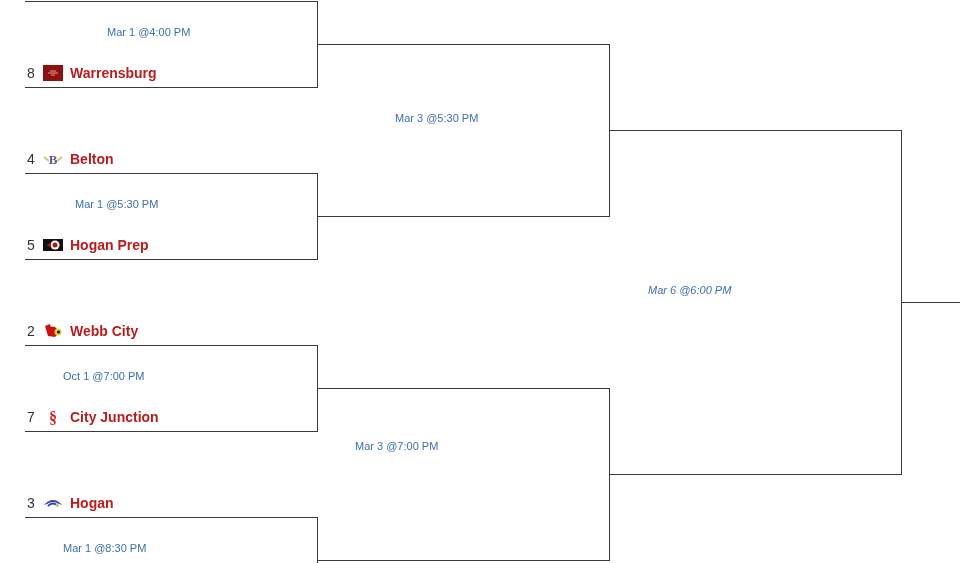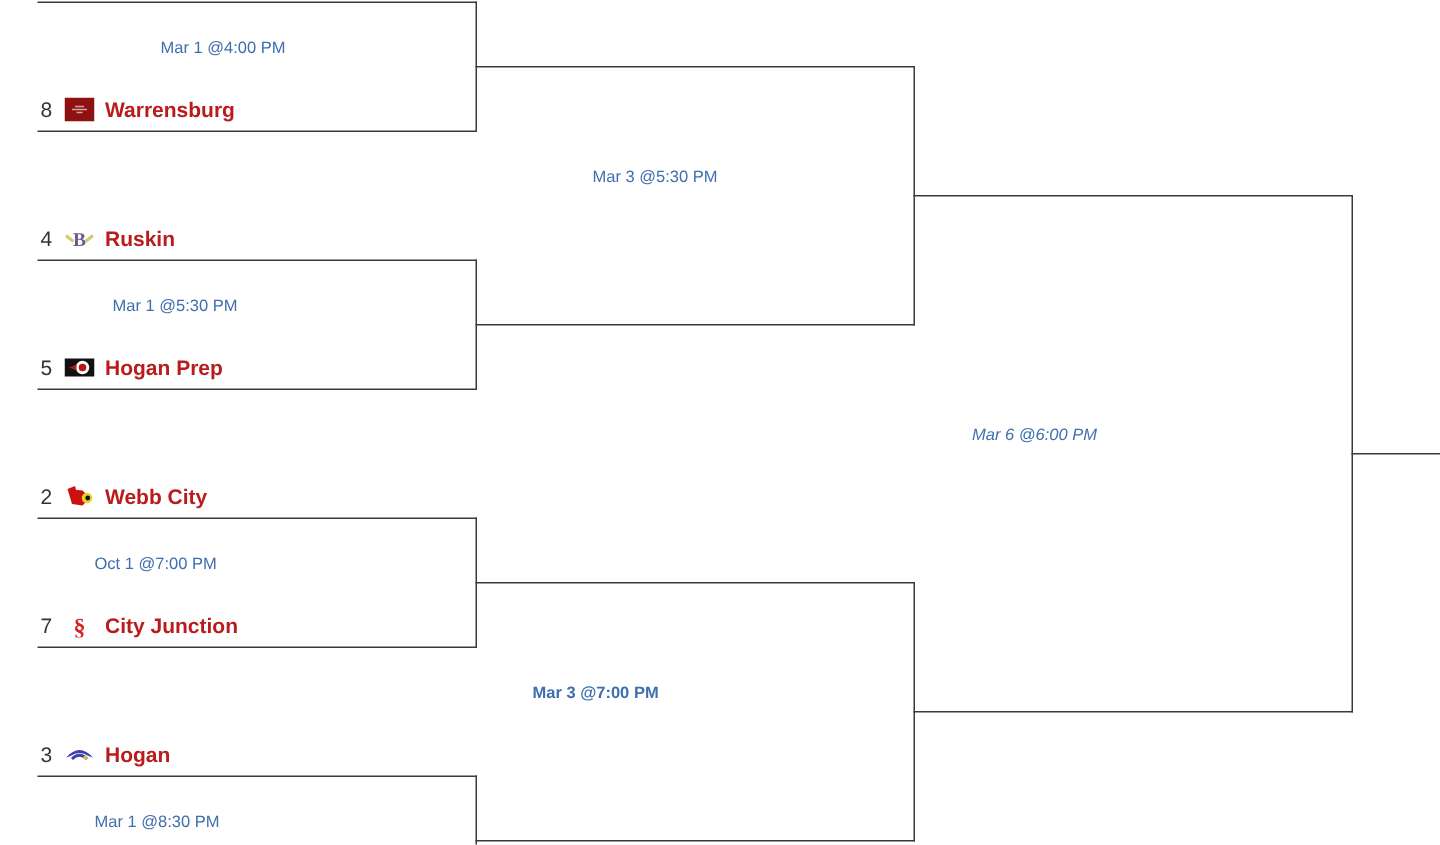--- a/index.html
+++ b/index.html
@@ -43,21 +43,21 @@
 <div class="line hline" style="left:609px;top:130px;width:293px;"></div>
 <div class="line hline" style="left:609px;top:474px;width:293px;"></div>
 <div class="line vline" style="left:901px;top:130px;height:345px;"></div>
 <div class="line hline" style="left:901px;top:302px;width:59px;"></div>
 
 <div class="gtime" style="left:63px;top:26px;padding-left:44px;">Mar 1 @4:00 PM</div>
 <div class="gtime" style="left:63px;top:198px;padding-left:12px;">Mar 1 @5:30 PM</div>
 <div class="gtime" style="left:63px;top:370px;">Oct 1 @7:00 PM</div>
 <div class="gtime" style="left:63px;top:542px;">Mar 1 @8:30 PM</div>
 <div class="gtime" style="left:355px;top:112px;margin-left:40px;">Mar 3 @5:30 PM</div>
-<div class="gtime" style="left:355px;top:456px;font-weight:bold;">Mar 3 @7:00 PM</div>
+<div class="gtime" style="left:355px;top:440px;">Mar 3 @7:00 PM</div>
 <div class="gtime" style="left:648px;top:284px;font-style:italic;">Mar 6 @6:00 PM</div>
 
 <div class="team" style="top:62px;">
   <span class="seed">8</span>
   <span class="logo">
     <svg width="20" height="16" viewBox="0 0 20 16">
         <rect x="0" y="0" width="20" height="16" fill="#8e1111"></rect>
         <path d="M5 8 h10 M7 6 h6 M8 10 h4" stroke="#d9a0a0" stroke-width="1"></path>
       </svg>
   </span>
@@ -65,21 +65,21 @@
 </div>
 
 <div class="team" style="top:148px;">
   <span class="seed">4</span>
   <span class="logo">
     <svg width="20" height="16" viewBox="0 0 20 16">
         <path d="M1 6 L6 10 M19 6 L14 10" stroke="#d9c96a" stroke-width="2"></path>
         <text x="10" y="13" text-anchor="middle" font-family="Liberation Serif, serif" font-weight="bold" font-size="13" fill="#6a5a8e">B</text>
       </svg>
   </span>
-  <span class="tname">Ruskin</span>
+  <span class="tname">Belton</span>
 </div>
 
 <div class="team" style="top:234px;">
   <span class="seed">5</span>
   <span class="logo">
     <svg width="20" height="16" viewBox="0 0 20 16">
         <rect x="0" y="2" width="20" height="12" fill="#111"></rect>
         <circle cx="12" cy="8" r="4.5" fill="#fff"></circle>
         <circle cx="12" cy="8" r="2.5" fill="#b01818"></circle>
         <path d="M3 8 L8 6 L8 10 Z" fill="#b01818"></path>

